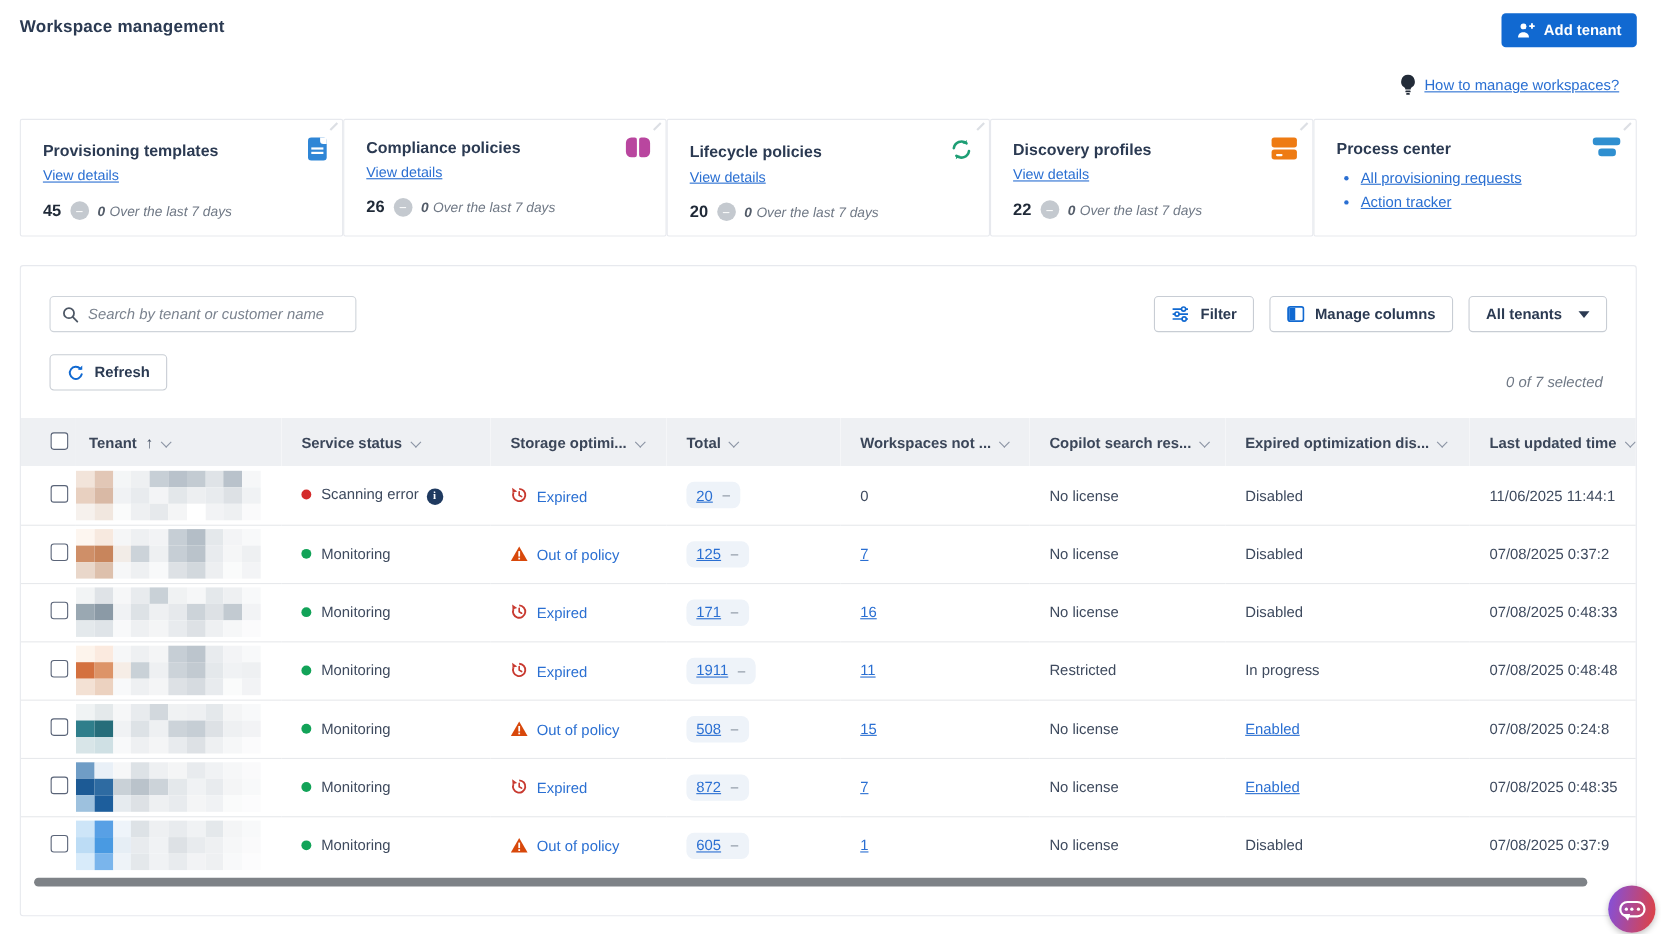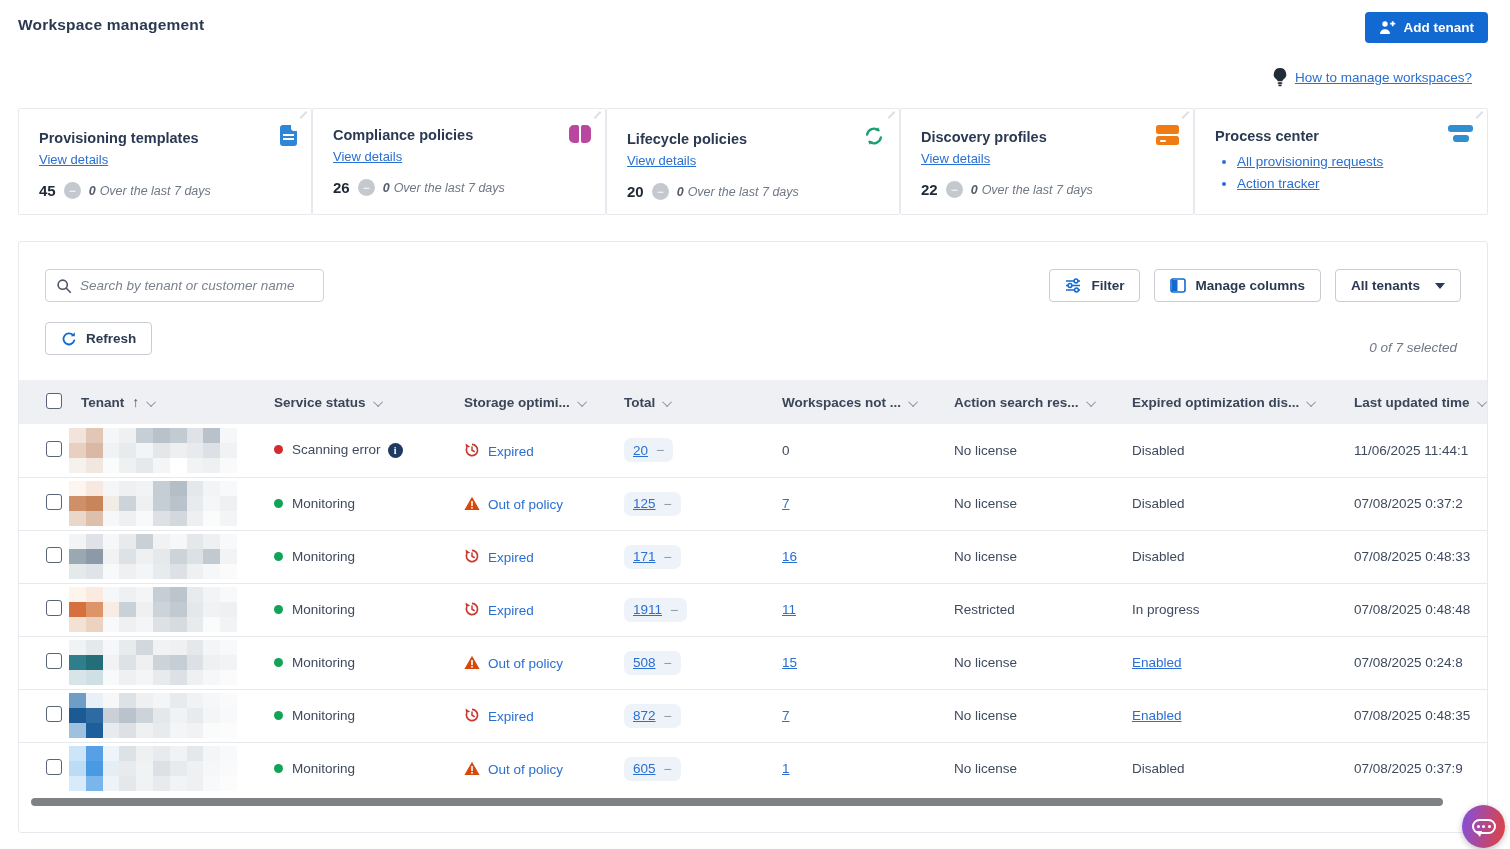--- a/index.html
+++ b/index.html
@@ -289,21 +289,21 @@
           <col style="width:152px">
       </colgroup>
       <thead>
         <tr>
           <th class="col-check"><span class="cb"></span></th>
           <th class="col-tenant-h"><span>Tenant</span><span class="sort-asc">↑</span><span class="chev"></span></th>
           <th><span>Service status</span><span class="chev"></span></th>
           <th><span>Storage optimi...</span><span class="chev"></span></th>
           <th><span>Total</span><span class="chev"></span></th>
           <th><span>Workspaces not ...</span><span class="chev"></span></th>
-          <th><span>Action search res...</span><span class="chev"></span></th>
+          <th><span>Copilot search res...</span><span class="chev"></span></th>
           <th><span>Expired optimization dis...</span><span class="chev"></span></th>
           <th><span>Last updated time</span><span class="chev"></span></th>
         </tr>
       </thead>
       <tbody>
 
         <tr>
           <td class="col-check"><span class="cb"></span></td>
           <td class="col-tenant">
               <div class="mosaic">

